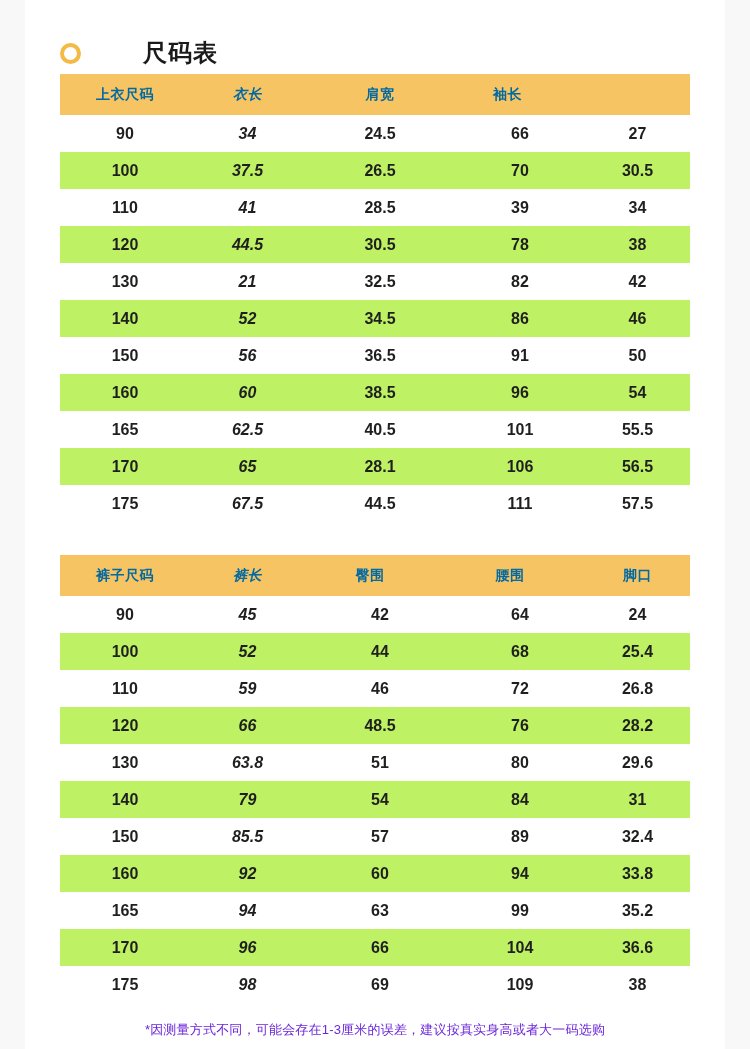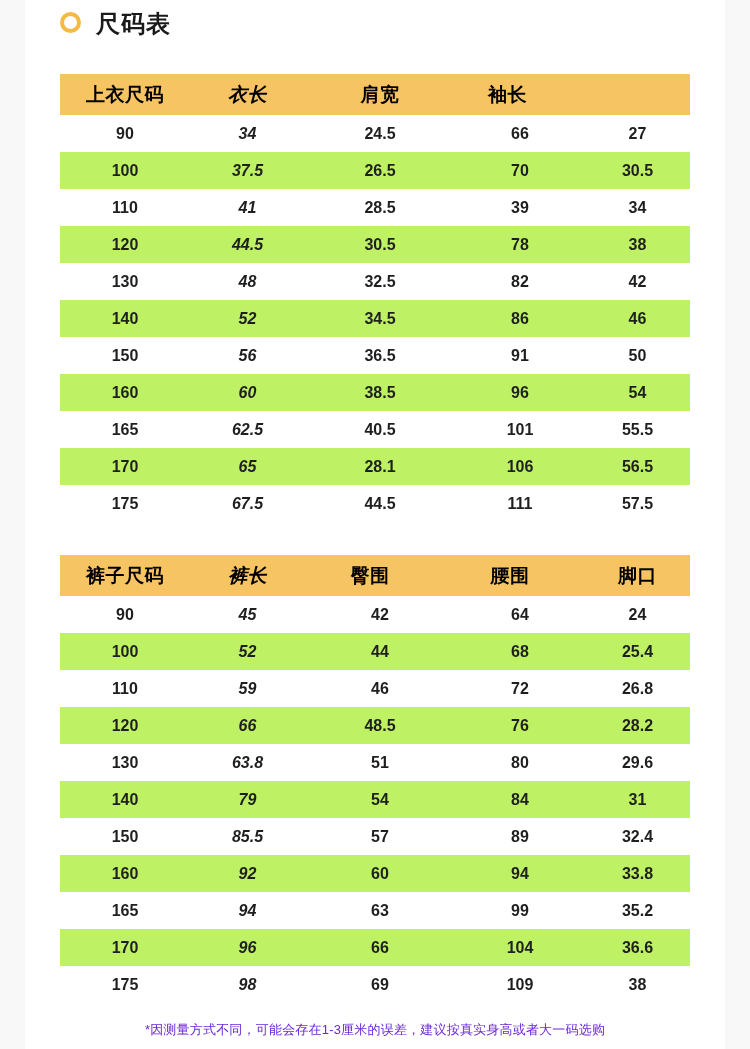--- a/index.html
+++ b/index.html
@@ -18,23 +18,25 @@
     left: 25px;
     top: 0;
     width: 700px;
     height: 1049px;
     background: #ffffff;
   }
   
   .title-row {
     position: absolute;
     left: 35px;
-    top: 12px;
+    top: 36px;
     display: flex;
+    align-items: center;
     height: 34px;
+    gap: 47px;
   }
   .ring-icon {
     width: 21px;
     height: 21px;
     border: 4px solid #f5b945;
     border-radius: 50%;
     box-sizing: border-box;
     flex: 0 0 auto;
   }
   .title-text {
@@ -58,22 +60,22 @@
     display: flex;
     width: 630px;
     height: 37px;
     align-items: center;
   }
   .thead {
     background: #f7c463;
     height: 41px;
   }
   .thead .cell {
-    color: #000000;
-    font-size: 19px;
+    color: #0369a1;
+    font-size: 14px;
     font-weight: bold;
     letter-spacing: 0.5px;
   }
   .row.alt { background: #bef264; }
 
   .cell {
     text-align: center;
     font-size: 16px;
     font-weight: bold;
     color: #1f1f1f;
@@ -138,21 +140,21 @@
       </div>
       <div class="row alt">
         <div class="cell c0">120</div>
         <div class="cell c1">44.5</div>
         <div class="cell c2">30.5</div>
         <div class="cell c3">78</div>
         <div class="cell c4">38</div>
       </div>
       <div class="row">
         <div class="cell c0">130</div>
-        <div class="cell c1">48</div>
+        <div class="cell c1">21</div>
         <div class="cell c2">32.5</div>
         <div class="cell c3">82</div>
         <div class="cell c4">42</div>
       </div>
       <div class="row alt">
         <div class="cell c0">140</div>
         <div class="cell c1">52</div>
         <div class="cell c2">34.5</div>
         <div class="cell c3">86</div>
         <div class="cell c4">46</div>

